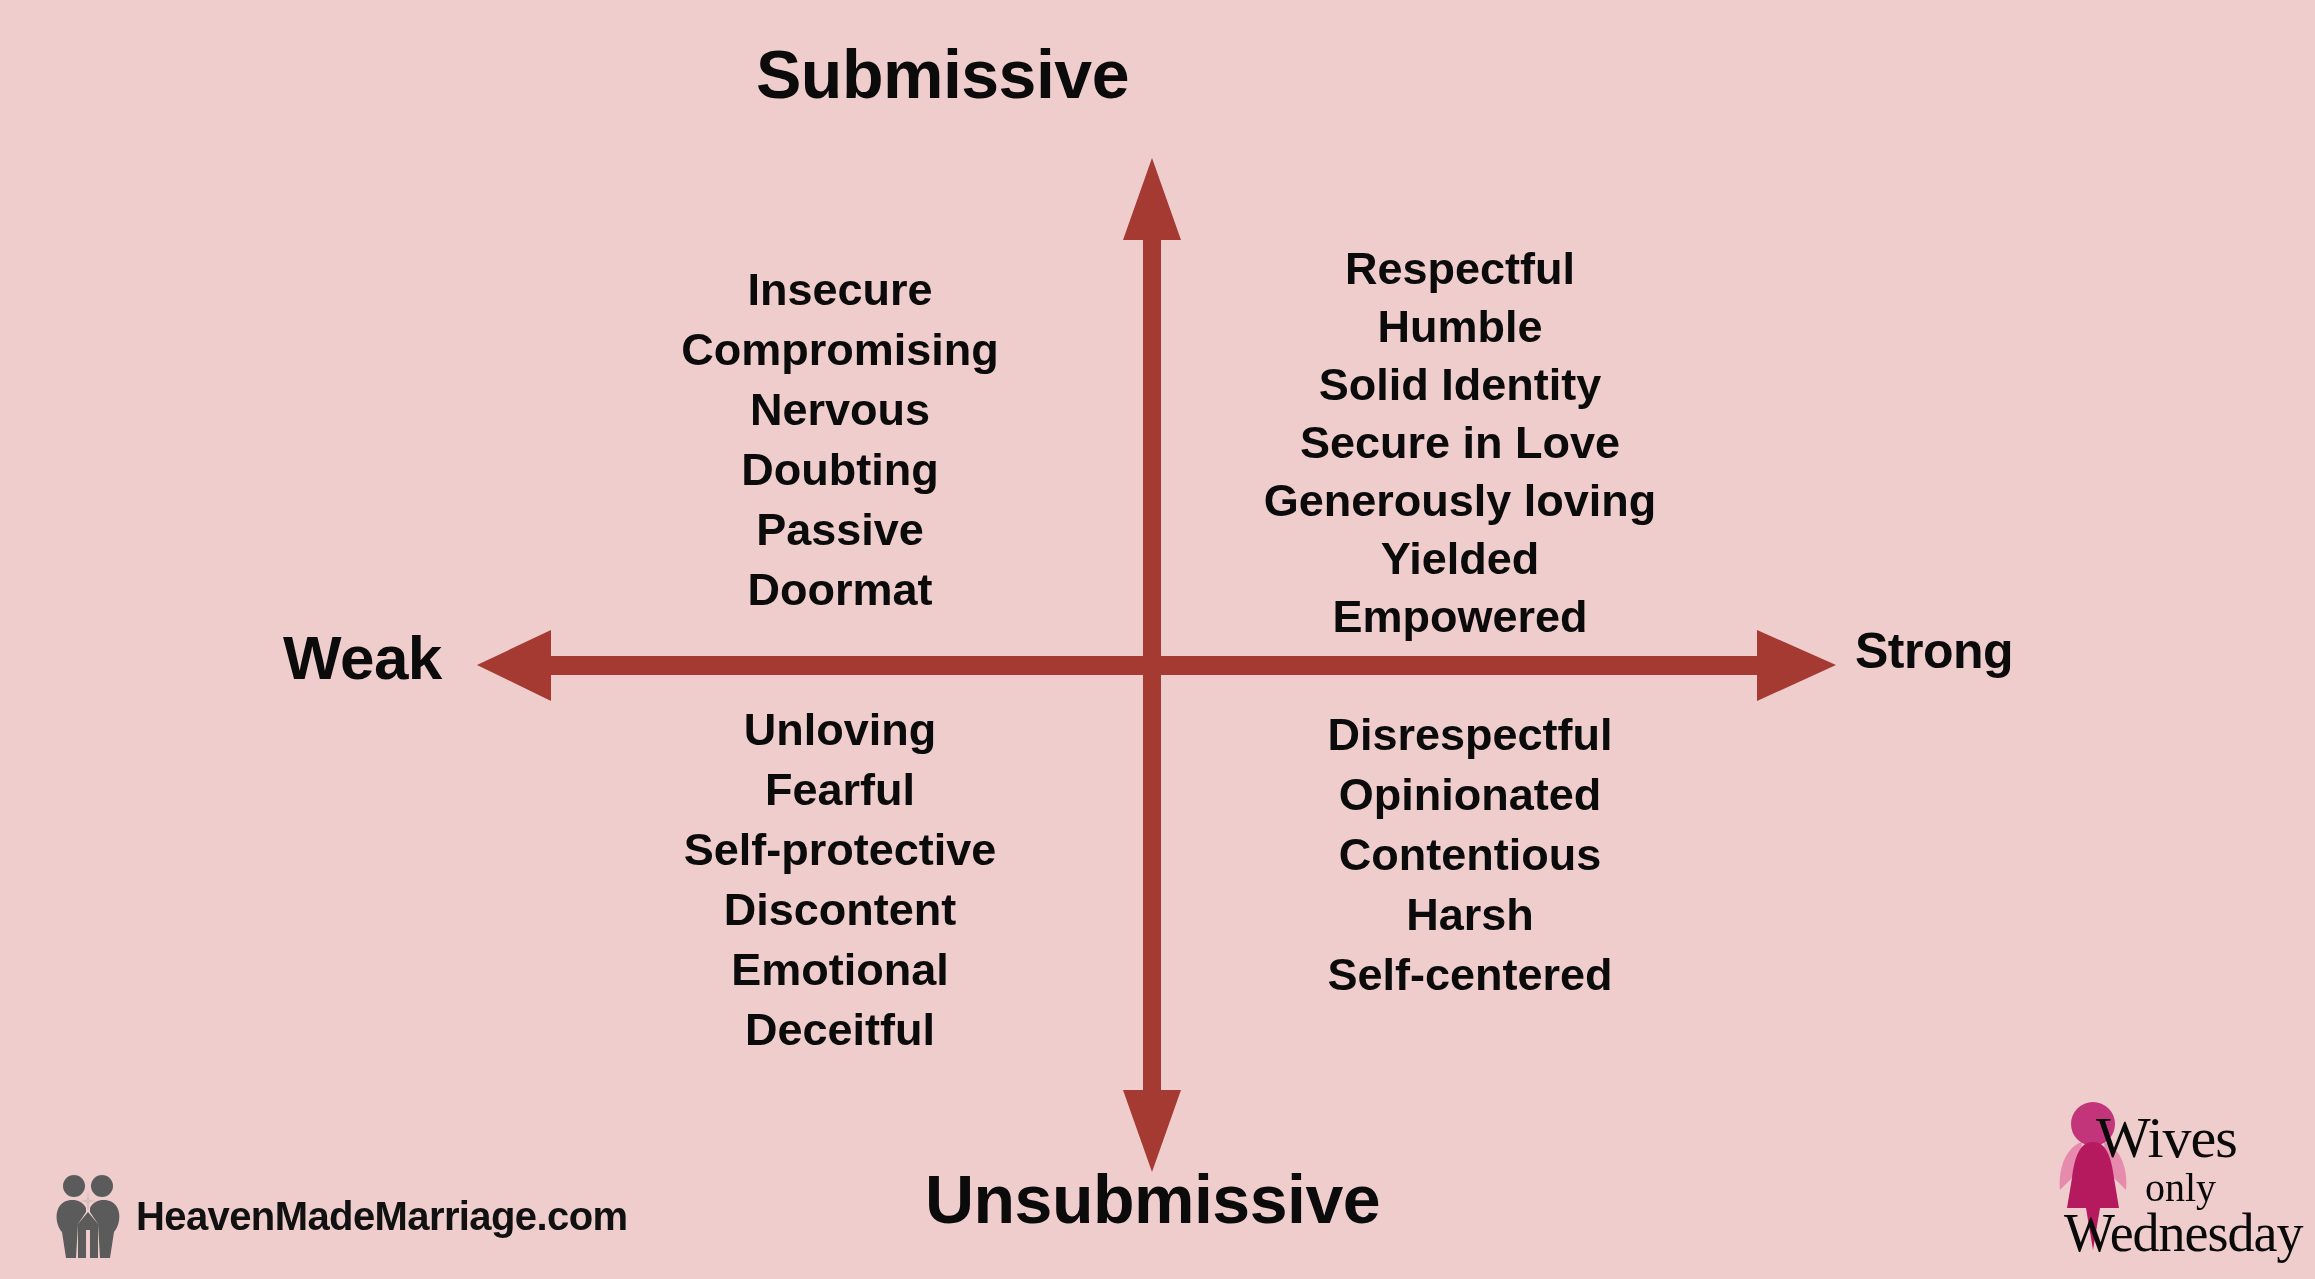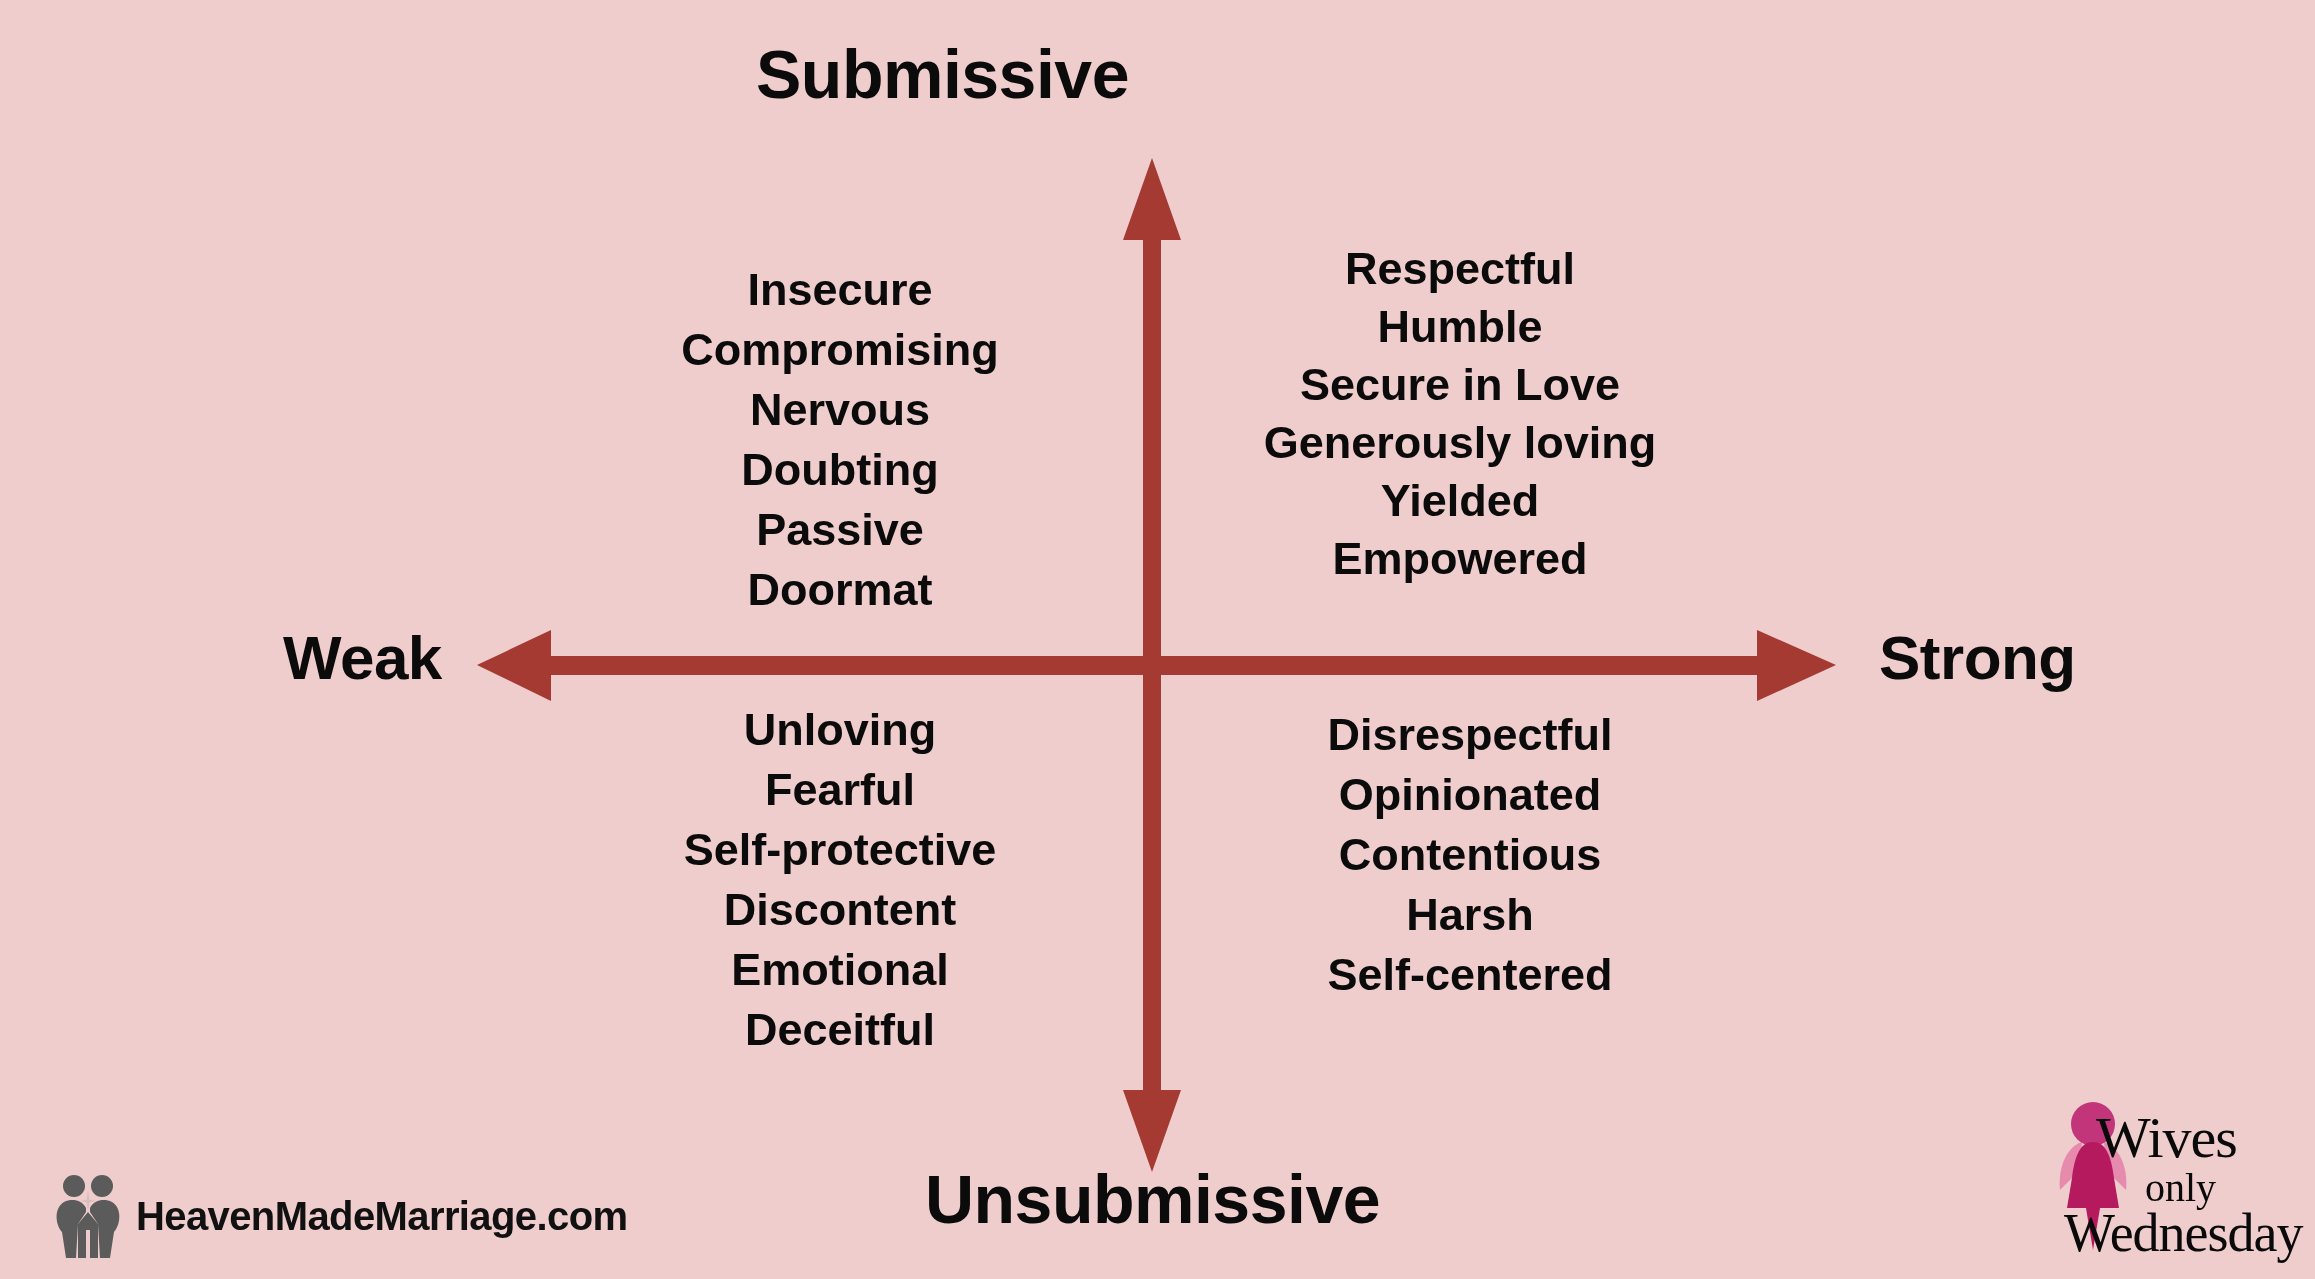--- a/index.html
+++ b/index.html
@@ -52,22 +52,21 @@
   #label-unsubmissive .txt { position: relative; left: -5px; }
 
   #label-weak {
     left: 283px;
     top: 622px;
     font-size: 62px;
   }
   #label-strong {
     left: 1855px;
     top: 622px;
-    font-size: 62px;
-    margin-left: 24px;
+    font-size: 50px;
   }
 
   
   .quadrant {
     position: absolute;
     text-align: center;
     color: #0B0B0B;
     font-weight: bold;
   }
   .quadrant .word {
@@ -177,20 +176,21 @@
     <span class="word">Compromising</span>
     <span class="word">Nervous</span>
     <span class="word">Doubting</span>
     <span class="word">Passive</span>
     <span class="word">Doormat</span>
   </div>
 
   <div class="quadrant" id="q-upper-right">
     <span class="word">Respectful</span>
     <span class="word">Humble</span>
+    <span class="word">Solid Identity</span>
     <span class="word">Secure in Love</span>
     <span class="word">Generously loving</span>
     <span class="word">Yielded</span>
     <span class="word">Empowered</span>
   </div>
 
   <div class="quadrant" id="q-lower-left">
     <span class="word">Unloving</span>
     <span class="word">Fearful</span>
     <span class="word">Self-protective</span>

